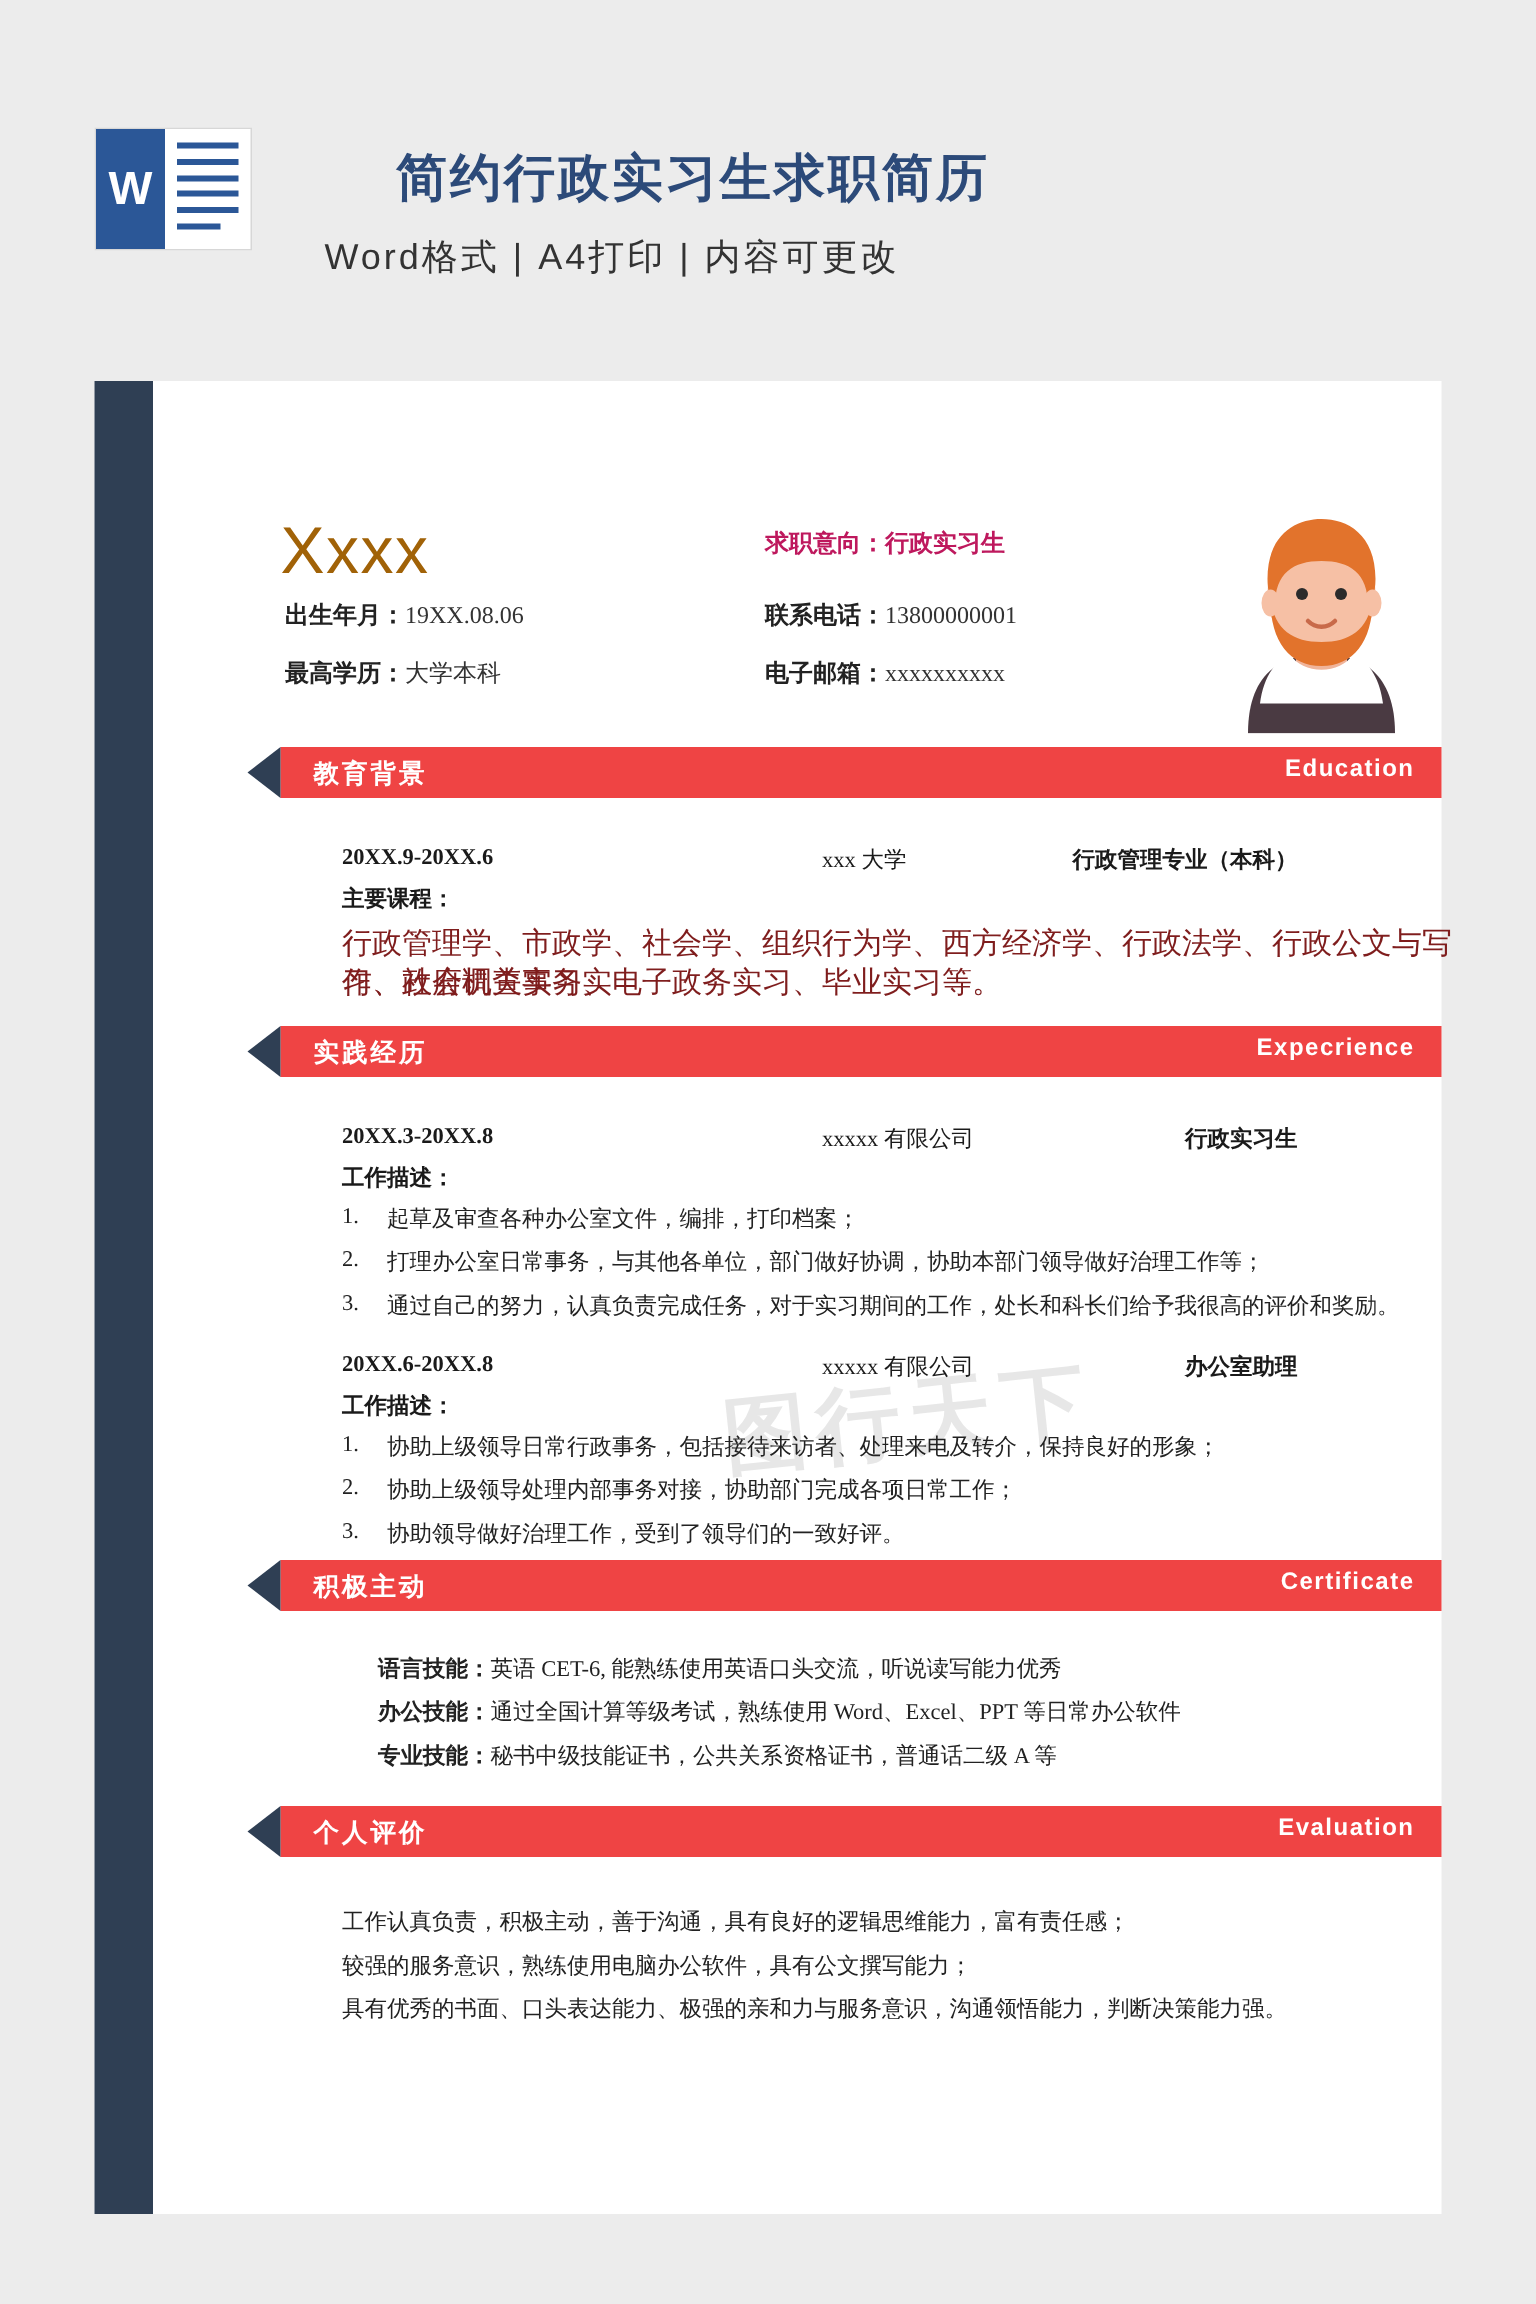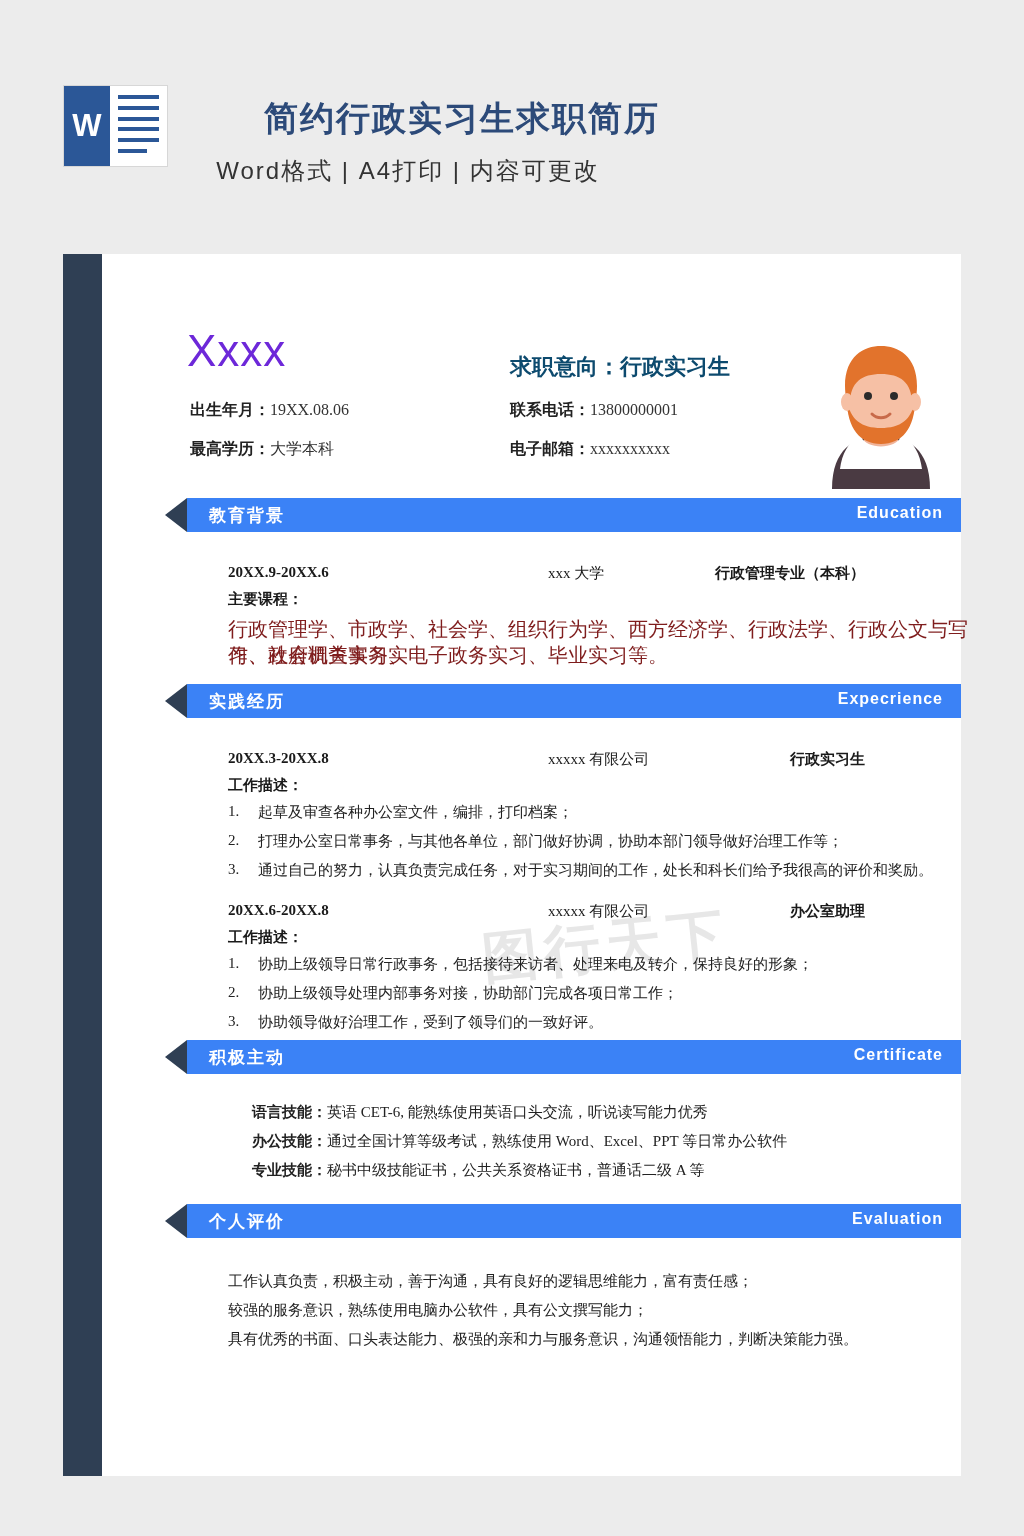--- a/index.html
+++ b/index.html
@@ -47,47 +47,47 @@
     background:#fff;
   }
   .page .left-bar {
     position:absolute; left:0; top:0; width:39px; height:100%;
     background:#2f3f54;
   }
   .content { position:absolute; left:39px; top:0; right:0; bottom:0; }
 
   
   .name {
-    position:absolute; left:85px; top:72px;
-    font-family:"Liberation Sans", sans-serif;
-    font-size:44px; color:#6d28d9; letter-spacing:1px;text-align:center;
+    position:absolute; left:85px; top:89px;
+    font-family:"Liberation Sans", sans-serif;
+    font-size:44px; color:#a16207; letter-spacing:1px;text-align:center;
   }
   .info-row { position:absolute; font-size:16px; color:#333; }
   .info-label { font-weight:bold; color:#222;margin-top:36px; }
   .r1l { left:88px; top:146px; }
   .r2l { left:88px; top:185px; }
   .r1r { left:408px; top:146px; }
   .r2r { left:408px; top:185px; }
 
   .objective {
     position:absolute; left:408px; top:98px;
-    font-size:22px; color:#0c4a6e; font-weight:bold;
+    font-size:16px; color:#be185d; font-weight:bold;
   }
   .objective .obj-label { font-weight:bold; }
 
   
   .avatar {
     position:absolute; left:700px; top:70px; width:158px; height:165px;
     overflow:hidden;
   }
 
   
   .bar {
     position:absolute; left:85px; width:774px; height:34px;
-    background:#3b82f6; color:#fff;
+    background:#ef4444; color:#fff;
   }
   .bar:before {
     content:""; position:absolute; left:-22px; top:0;
     border-top:17px solid transparent; border-bottom:17px solid transparent;
     border-right:22px solid #2f3f54;
   }
   .bar .cn {
     position:absolute; left:22px; top:6px;
     font-family:"Liberation Sans", sans-serif;
     font-size:17px; font-weight:bold; letter-spacing:2px;

